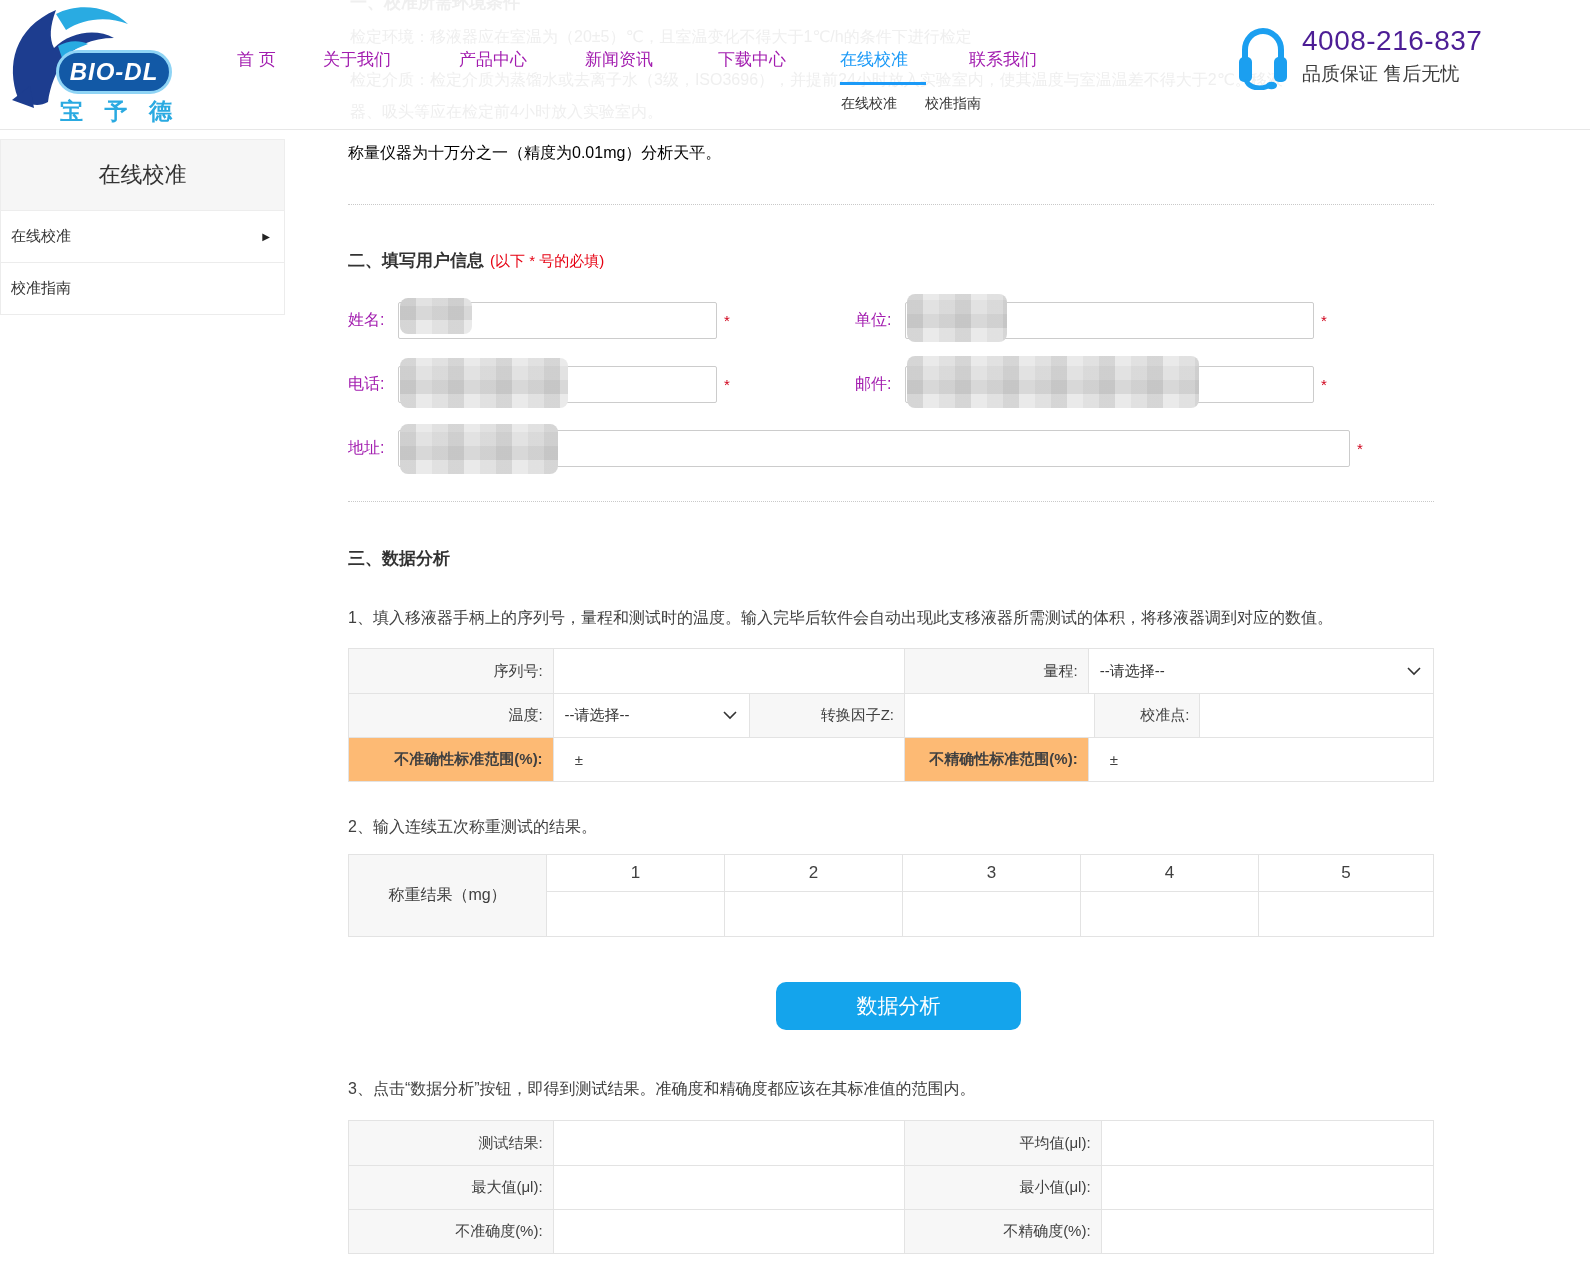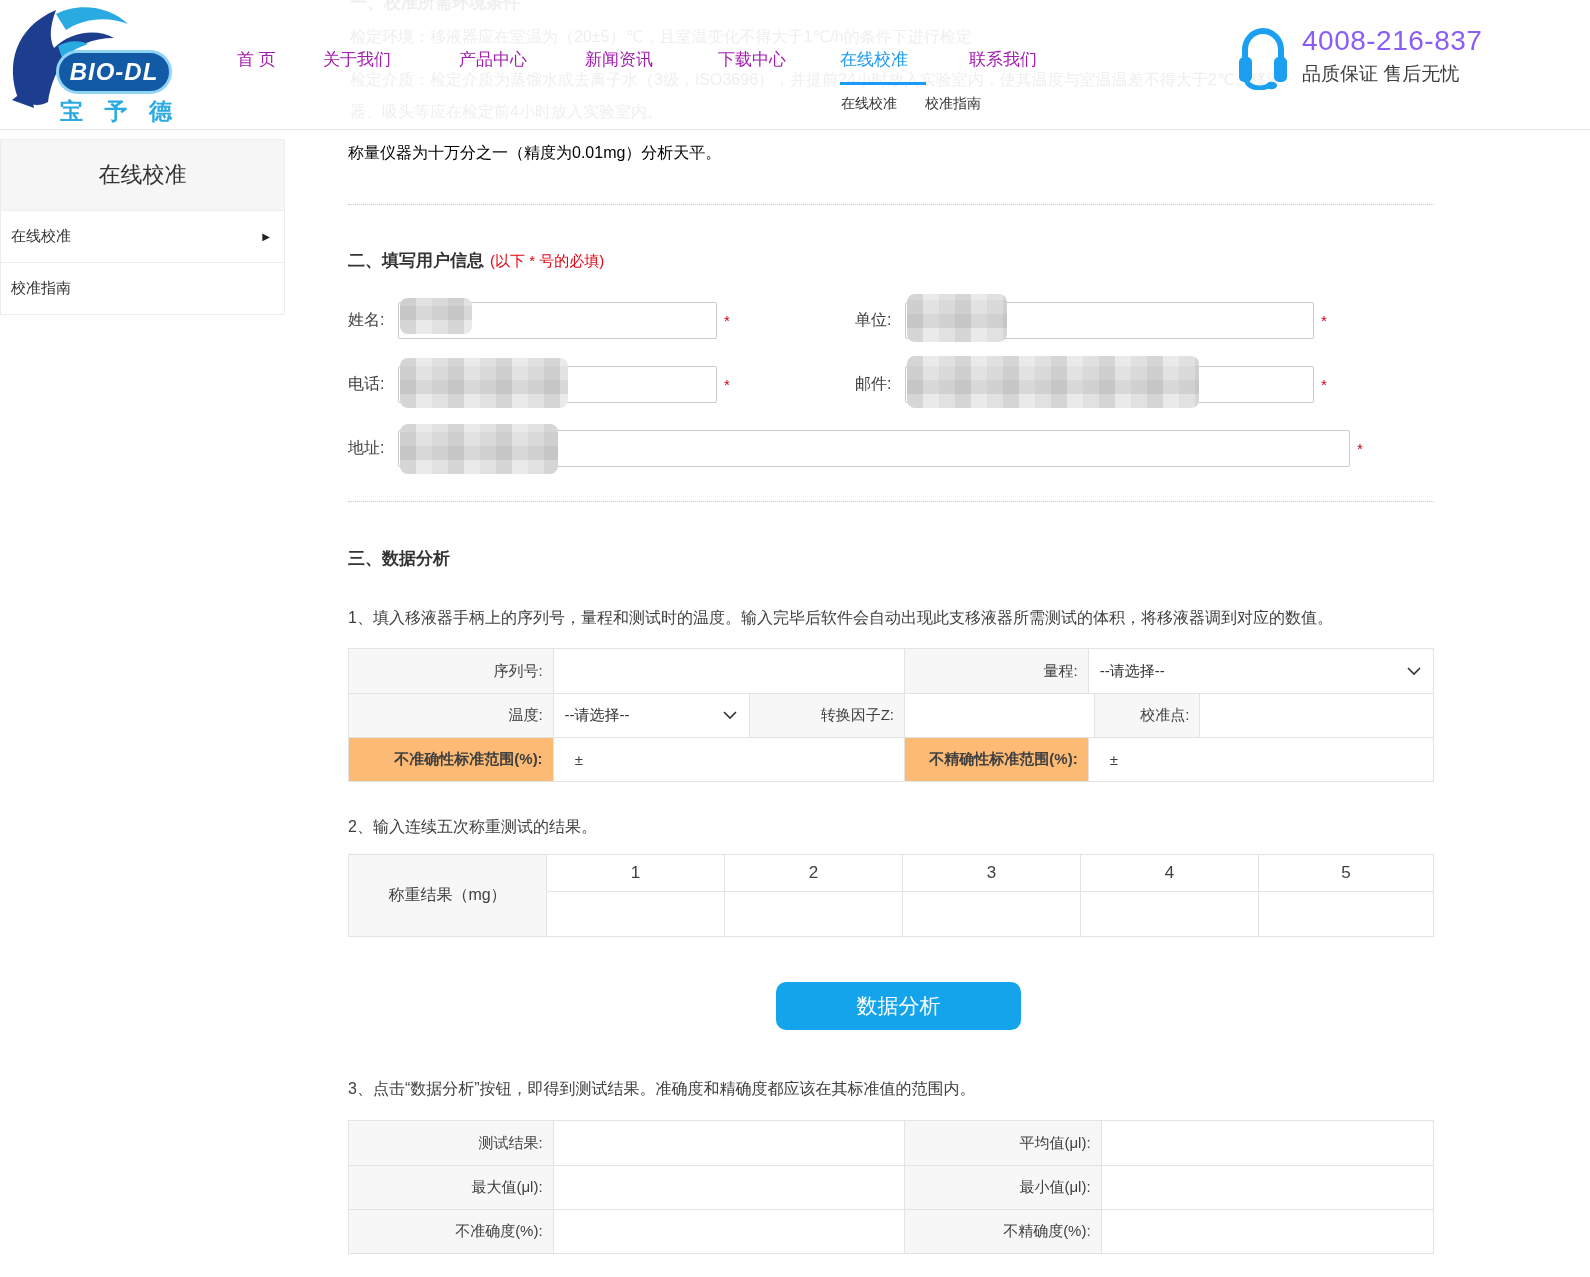--- a/index.html
+++ b/index.html
@@ -25,21 +25,21 @@
   }
   .logo-pill span { color:#fff; font-size:24px; font-weight:bold; font-style:italic; letter-spacing:1px; }
   .logo-cn { position:absolute; left:56px; top:94px; width:112px; display:flex; justify-content:space-between;
     color:#2aaae1; font-size:23px; font-weight:bold; }
   .nav-item { position:absolute; top:48px; font-size:17px; color:#a21caf; z-index:2; cursor:pointer; white-space:nowrap; }
   .nav-item.active { color:#1b9af7; }
   .nav-underline { position:absolute; left:840px; top:82px; width:86px; height:3px; background:#1b9af7; z-index:2; }
   .subnav-item { position:absolute; top:95px; font-size:14px; color:#333; z-index:2; cursor:pointer; }
   .contact { position:absolute; left:1236px; top:24px; z-index:2; display:flex; }
   .contact-text { margin-left:12px; }
-  .phone-number { font-size:28px; color:#8b5cf6; letter-spacing:0.5px; line-height:34px; }
+  .phone-number { font-size:28px; color:#4c1d95; letter-spacing:0.5px; line-height:34px; }
   .slogan { font-size:19px; color:#3d3d3d; margin-top:3px; }
   
   .main { display:flex; align-items:flex-start; }
   .sidebar { width:285px; margin-top:9px; }
   .sb-title { height:72px; background:#f6f6f6; border:1px solid #ededed;
     display:flex; align-items:center; justify-content:center; font-size:22px; color:#333; }
   .sb-item { height:52px; background:#fff; border:1px solid #ececec; border-top:none;
     display:flex; align-items:center; padding:0 14px 0 10px; font-size:15px; color:#333; cursor:pointer; }
   .sb-item .arrow { margin-left:auto; font-size:10px; color:#222; }
   .content { width:1086px; margin-left:63px; }
@@ -48,21 +48,21 @@
   .div-1 { margin-top:40px; }
   .div-2 { margin-top:34px; }
   .sec-title { margin-top:45px; font-size:17px; font-weight:bold; color:#333; line-height:22px; }
   .sec-title .red-note { font-weight:normal; font-style:normal; font-size:15px; color:#e60012; margin-left:6px; }
   .sec-title-3 { margin-top:46px; }
   
   .form-row { position:relative; height:37px; margin-top:27px; }
   .form-row.first { margin-top:30px; }
   .fg { position:absolute; left:0; top:0; display:flex; align-items:center; }
   .fg.second { left:507px; }
-  .fg label { width:50px; font-size:16px; color:#404040; }
+  .fg label { width:50px; font-size:16px; color:#a21caf; }
   .inp { position:relative; }
   .inp input { height:37px; border:1px solid #ccc; border-radius:2px; padding:0 8px; font-size:15px; color:#333;
     font-family:inherit; background:#fff; display:block; }
   .w-short input { width:319px; }
   .w-mid input { width:409px; }
   .w-long input { width:952px; }
   .mosaic { position:absolute; z-index:2; border-radius:8px;
     background-image:
       repeating-linear-gradient(90deg, rgba(90,90,90,0.14) 0 16px, rgba(255,255,255,0) 16px 32px, rgba(120,120,120,0.08) 32px 48px),
       repeating-linear-gradient(0deg, #eaeaea 0 14px, #d8d8d8 14px 28px, #e2e2e2 28px 42px);

